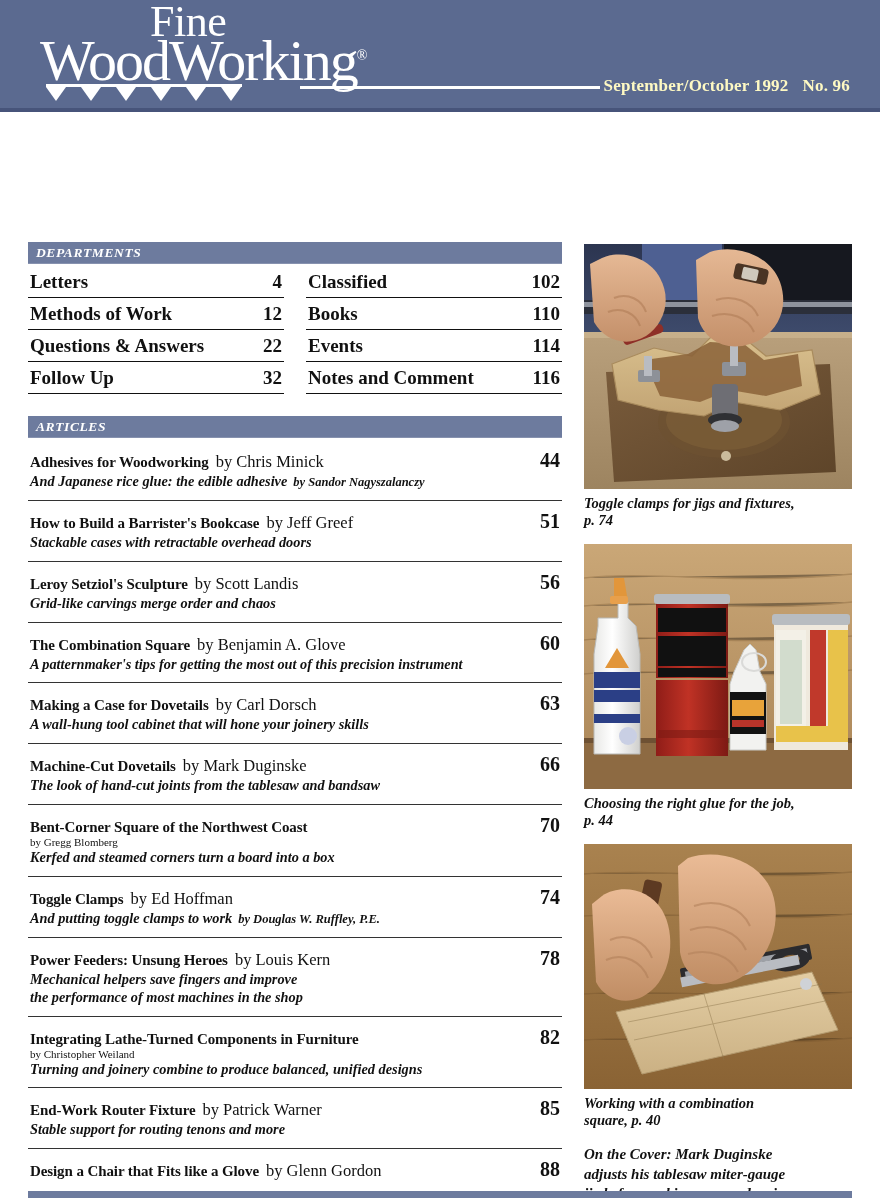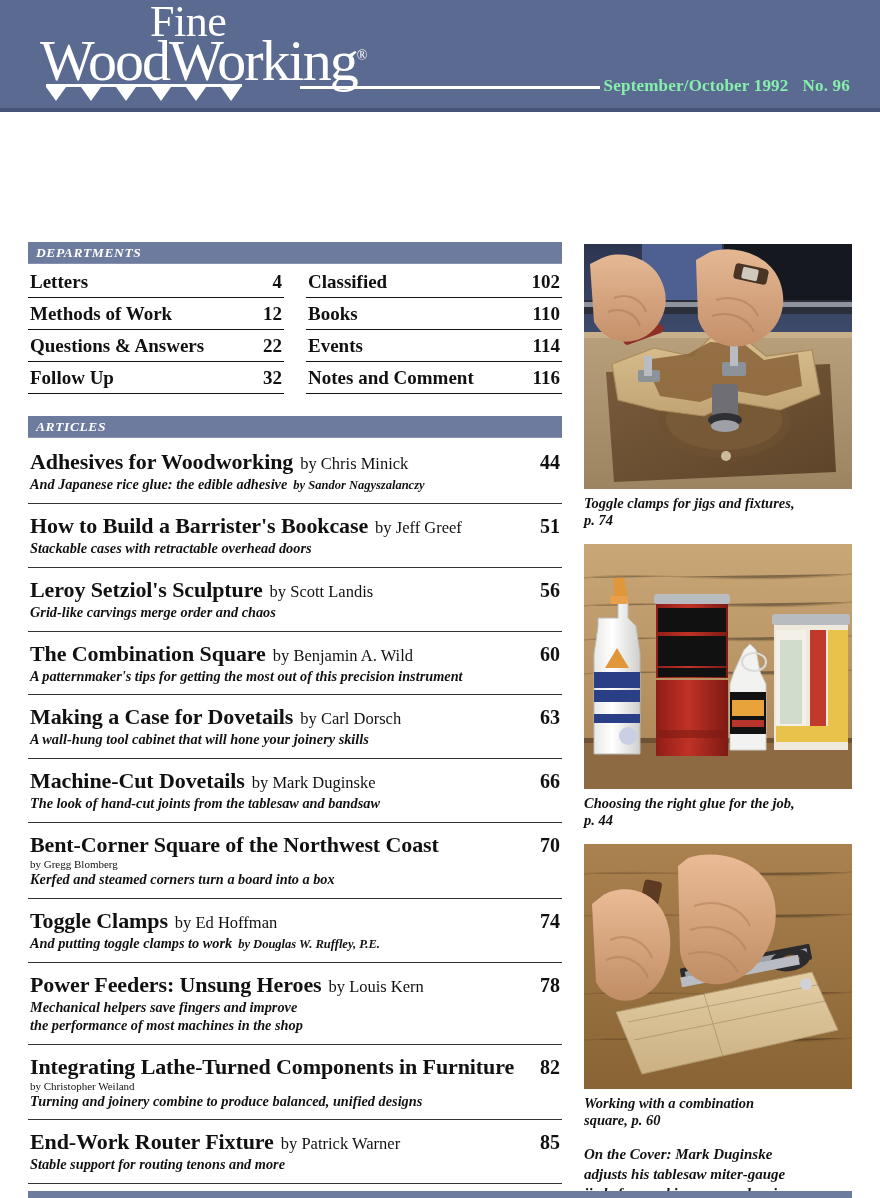--- a/index.html
+++ b/index.html
@@ -87,21 +87,21 @@
     left: 300px;
     top: 86px;
     height: 3px;
     width: 300px;
     background: #fff;
   }
   .issue-line {
     position: absolute;
     right: 30px;
     top: 76px;
-    color: #86efac;
+    color: #fef9c3;
     font-size: 17px;
     font-weight: bold;
     letter-spacing: 0.2px;
     white-space: nowrap;
   }
   .issue-no { margin-left: 14px; }
 
   
   .page {
     position: relative;
@@ -166,21 +166,21 @@
     display: flex;
     align-items: baseline;
     justify-content: space-between;
     gap: 10px;
   }
   .art-titleline {
     flex: 1 1 auto;
   }
   .art-title {
     font-weight: bold;
-    font-size: 22px;
+    font-size: 15px;
     letter-spacing: -0.1px;
   }
   .art-by {
     font-size: 16.5px;
     font-weight: normal;
     margin-left: 7px;
     white-space: nowrap;
   }
   .art-by-block {
     font-size: 11px;
@@ -328,21 +328,21 @@
         </div>
         <div class="art-row">
           <div class="art-head">
             <div class="art-titleline"><span class="art-title">Leroy Setziol's Sculpture</span><span class="art-by">by Scott Landis</span></div>
             <span class="art-page">56</span>
           </div>
           <div class="art-sub"><span style="white-space: pre-line;">Grid-like carvings merge order and chaos</span></div>
         </div>
         <div class="art-row">
           <div class="art-head">
-            <div class="art-titleline"><span class="art-title">The Combination Square</span><span class="art-by">by Benjamin A. Wild</span></div>
+            <div class="art-titleline"><span class="art-title">The Combination Square</span><span class="art-by">by Benjamin A. Glove</span></div>
             <span class="art-page">60</span>
           </div>
           <div class="art-sub"><span style="white-space: pre-line;">A patternmaker's tips for getting the most out of this precision instrument</span></div>
         </div>
         <div class="art-row">
           <div class="art-head">
             <div class="art-titleline"><span class="art-title">Making a Case for Dovetails</span><span class="art-by">by Carl Dorsch</span></div>
             <span class="art-page">63</span>
           </div>
           <div class="art-sub"><span style="white-space: pre-line;">A wall-hung tool cabinet that will hone your joinery skills</span></div>
@@ -587,21 +587,21 @@
           <path d="M18,52 C36,40 64,44 78,66 C92,90 88,128 68,146 C48,164 22,158 12,138 L8,60 Z" fill="url(#skin2)"></path>
           <path d="M26,96 C44,88 62,98 68,114" stroke="#ab7a54" stroke-width="2" fill="none" opacity="0.5"></path>
           <path d="M22,116 C40,108 58,118 64,134" stroke="#ab7a54" stroke-width="2" fill="none" opacity="0.5"></path>
 
           <path d="M104,14 C134,4 176,16 188,48 C200,82 182,122 152,136 C124,148 100,134 96,108 L94,22 Z" fill="url(#skin2)"></path>
           <path d="M110,62 C134,54 158,64 166,82" stroke="#ab7a54" stroke-width="2" fill="none" opacity="0.5"></path>
           <path d="M106,86 C130,78 154,88 162,106" stroke="#ab7a54" stroke-width="2" fill="none" opacity="0.5"></path>
           <path d="M104,110 C126,104 146,112 154,128" stroke="#ab7a54" stroke-width="2" fill="none" opacity="0.45"></path>
         </svg>
       </div>
-      <div class="caption">Working with a combination square, p. 60</div>
+      <div class="caption">Working with a combination square, p. 40</div>
     </div>
 
     <div class="cover-note">
       <span class="label">On the Cover:</span><span> Mark Duginske adjusts his tablesaw miter-gauge jig before making a second series of cuts on a pin board as part of his machine dovetail method, p. 66. Photo: Sandor Nagyszalanczy.</span>
     </div>
   </div>
 
   <div class="bottom-bar"></div>
 
 </div>

